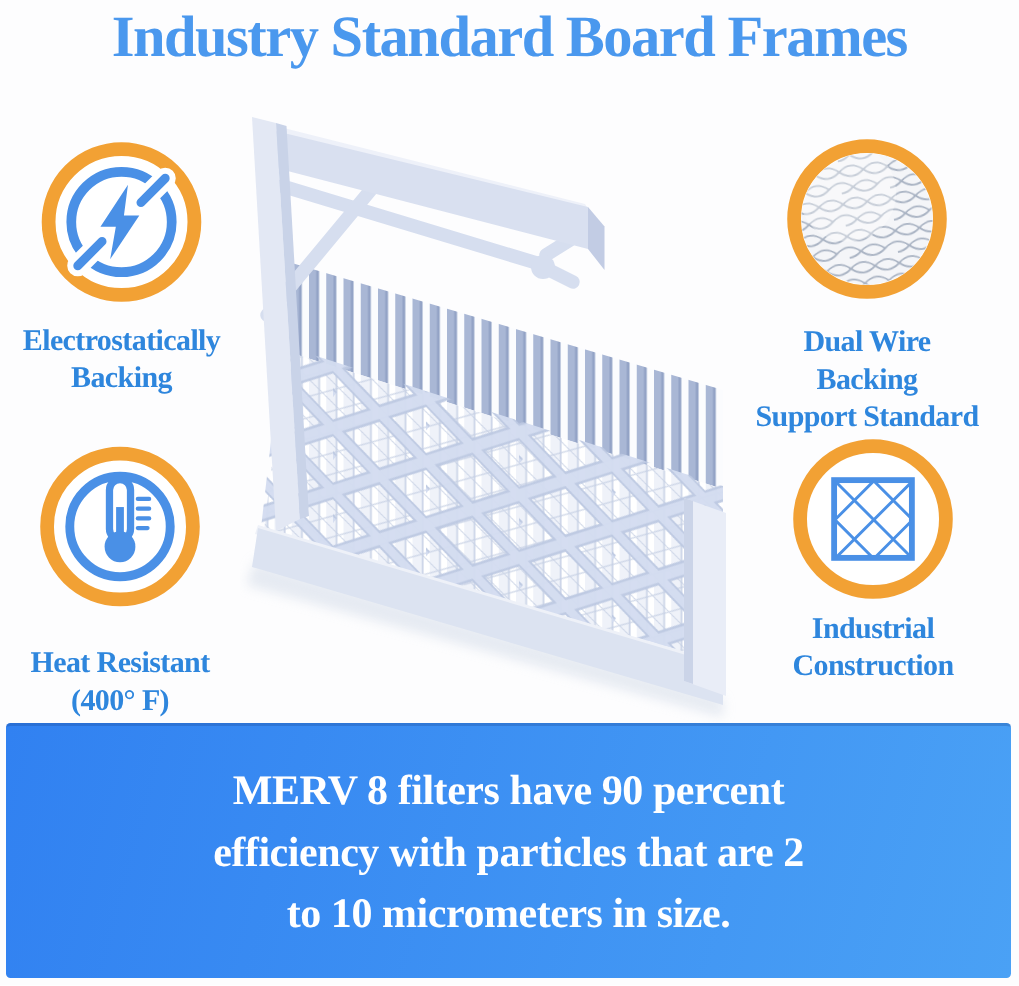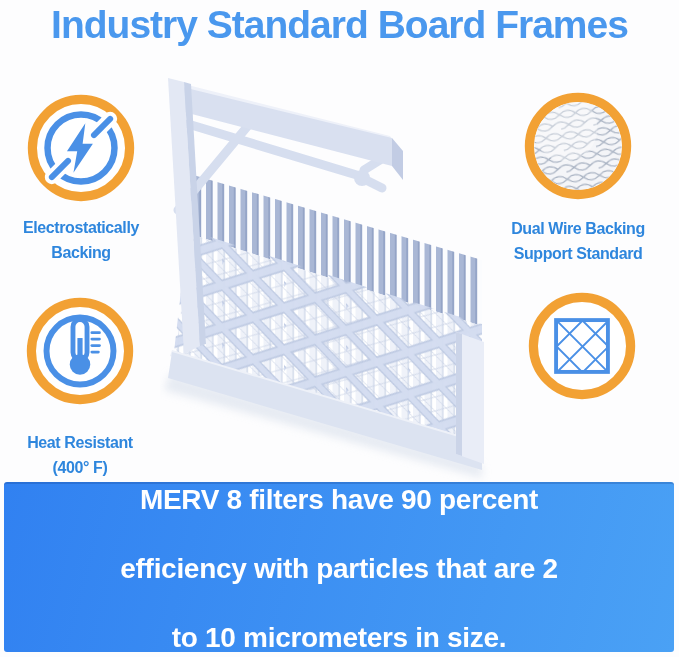--- a/index.html
+++ b/index.html
@@ -10,33 +10,33 @@
     --banner-grad-start:#3181f1;
     --banner-grad-end:#4aa1f5;
     --banner-text:#ffffff;
     --page-bg:#fdfdfe;
   }
   *{margin:0;padding:0;box-sizing:border-box}
   html,body{background:#fff}
   .page{
     position:relative;width:679px;height:657px;overflow:hidden;
     background:var(--page-bg);
-    font-family:Liberation Sans, sans-serif;
+    font-family:Liberation Serif, serif;
   }
   .title{
     position:absolute;left:0;top:0;width:100%;
     text-align:center;
     font-size:39px;font-weight:700;letter-spacing:-1px;
     color:var(--title-blue);
     line-height:50px;
   }
   .feature{position:absolute;width:150px;text-align:center}
   .feature .icon-wrap{width:108px;height:108px;margin:0 auto;display:block}
   .feature .flabel{
-    font-size:16px;font-weight:700;letter-spacing:-0.4px;
+    font-size:20px;font-weight:700;letter-spacing:-0.4px;
     color:var(--label-blue);line-height:25px;
   }
   .f1{left:6px;top:94px}   .f1 .flabel{margin-top:13px}
   .f2{left:503px;top:92px} .f2 .flabel{margin-top:16px}
   .f3{left:5px;top:297px}  .f3 .flabel{margin-top:25px}
   .f4{left:507px;top:292px}.f4 .flabel{margin-top:7px}
 
   .ring{fill:#ffffff;stroke:var(--ring-orange);stroke-width:8.5}
   .blue-stroke{stroke:var(--icon-blue);fill:none}
   .blue-fill{fill:var(--icon-blue)}
@@ -44,21 +44,20 @@
 
   .filter-illustration{position:absolute;left:160px;top:74px;width:345px;height:412px}
 
   .banner{
     position:absolute;left:4px;right:5px;top:482px;height:170px;
     background:linear-gradient(105deg,var(--banner-grad-start) 0%,var(--banner-grad-end) 100%);
     border-radius:3px;
     border-top:2px solid rgba(10,50,130,0.25);
     display:flex;flex-direction:column;justify-content:center;
     text-align:center;
-    gap:28px;
   }
   .banner-line{
     color:var(--banner-text);
     font-size:28px;font-weight:700;letter-spacing:-0.3px;
     line-height:41px;
   }
 </style>
 </head>
 <body>
 
@@ -133,20 +132,24 @@
             <rect x="27" y="27" width="46" height="46"></rect>
           </clipPath>
         </defs>
       <circle class="ring" cx="50" cy="50" r="45"></circle>
       <rect x="26" y="26" width="48" height="48" fill="#ffffff" stroke="#4a90e6" stroke-width="3.6"></rect>
       <g clip-path="url(#sqClip)" class="blue-stroke" stroke-width="1.8">
         <path d="M3,50 L50,3 M15,62 L62,15 M27,74 L74,27 M39,86 L86,39 M51,98 L98,51"></path>
         <path d="M2,50 L50,98 M14,38 L62,86 M26,26 L74,74 M38,14 L86,62 M50,2 L98,50"></path>
       </g>
     </svg>
+    <div class="flabel">
+      <div>Industrial</div>
+      <div>Construction</div>
+    </div>
   </div>
 
   <svg class="filter-illustration" viewBox="0 0 345 412">
     <defs>
       <pattern id="pleatsDark" patternUnits="userSpaceOnUse" width="11.5" height="10">
         <rect width="11.5" height="10" fill="#fbfcfe"></rect>
         <rect x="0" width="6.6" height="10" fill="#a9b7d5"></rect>
         <rect x="4.8" width="1.8" height="10" fill="#93a3c6"></rect>
       </pattern>
       <pattern id="pleatsLight" patternUnits="userSpaceOnUse" width="11.5" height="10">

